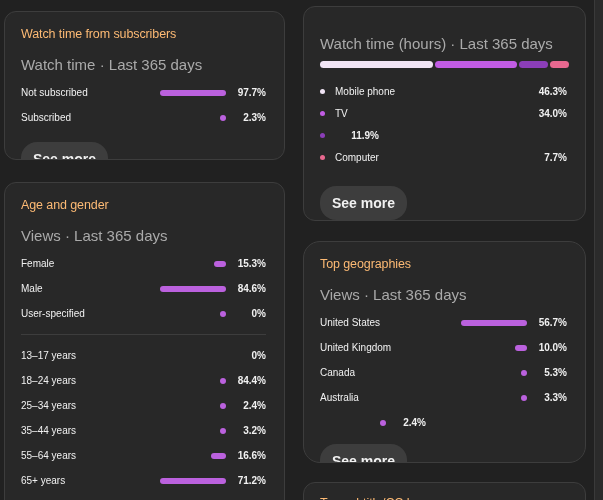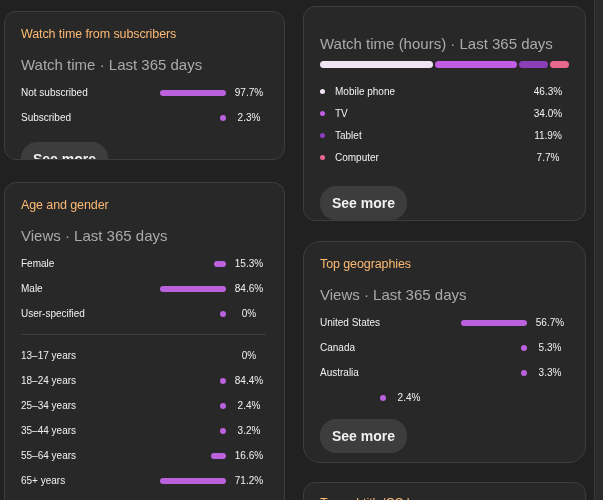--- a/index.html
+++ b/index.html
@@ -18,21 +18,21 @@
   }
   .card-head{padding:14px 16px 0 16px;}
   .card-title{font-size:12.5px;font-weight:400;line-height:16px;letter-spacing:-0.1px;color:#fdba74;}
   .card-subtitle{font-size:15px;color:#aaaaaa;line-height:14px;margin-top:16px;}
   .rows{padding:8px 18px 0 16px;}
   .row{height:25px;display:flex;align-items:center;}
   .row-label{flex:1;font-size:10px;color:#f1f1f1;white-space:nowrap;}
   .bar-area{width:66px;height:8px;display:flex;justify-content:flex-end;align-items:center;flex:none;}
   .bar{height:6px;border-radius:3px;}
   .dot{width:6px;height:6px;border-radius:50%;flex:none;}
-  .row-value{width:34px;margin-left:6px;text-align:center;font-size:10px;font-weight:400;white-space:nowrap;flex:none;}
+  .row-value{width:34px;margin-left:6px;text-align:right;font-size:10px;font-weight:700;white-space:nowrap;flex:none;}
   .group-divider{border-top:1px solid #3d3d3d;margin:8px 0;}
   .see-more{
     display:inline-flex;align-items:center;height:34px;padding:0 12px;
     margin:12px 16px 14px 16px;border:none;border-radius:16px;
     background:#3d3d3d;color:#f1f1f1;font-size:14px;font-weight:700;
     font-family:inherit;cursor:pointer;
   }
   
   .card-subs{height:149px;margin-bottom:22px;}
   .card-age{height:356px;}
@@ -176,21 +176,20 @@
           <span class="row-label">Mobile phone</span>
           <span class="row-value">46.3%</span>
         </div>
         <div class="row">
           <div class="dot" style="background: rgb(193, 92, 227);"></div>
           <span class="row-label">TV</span>
           <span class="row-value">34.0%</span>
         </div>
         <div class="row">
           <div class="dot" style="background: rgb(139, 62, 184);"></div>
-          <span class="row-label">Tablet</span>
           <span class="row-value">11.9%</span>
         </div>
         <div class="row">
           <div class="dot" style="background: rgb(232, 104, 143);"></div>
           <span class="row-label">Computer</span>
           <span class="row-value">7.7%</span>
         </div>
       </div>
     <button class="see-more">See more</button>
   </section>
@@ -202,20 +201,27 @@
     </div>
     <div class="rows">
         <div class="row">
           <span class="row-label">United States</span>
           <div class="bar-area">
             <div class="bar" style="width: 100%; background: rgb(187, 97, 222);"></div>
           </div>
           <span class="row-value">56.7%</span>
         </div>
         <div class="row">
+          <span class="row-label">United Kingdom</span>
+          <div class="bar-area">
+            <div class="bar" style="width: 17.6367%; background: rgb(187, 97, 222);"></div>
+          </div>
+          <span class="row-value">10.0%</span>
+        </div>
+        <div class="row">
           <span class="row-label">Canada</span>
           <div class="bar-area">
             <div class="dot" style="background: rgb(187, 97, 222);"></div>
           </div>
           <span class="row-value">5.3%</span>
         </div>
         <div class="row">
           <span class="row-label">Australia</span>
           <div class="bar-area">
             <div class="dot" style="background: rgb(187, 97, 222);"></div>

